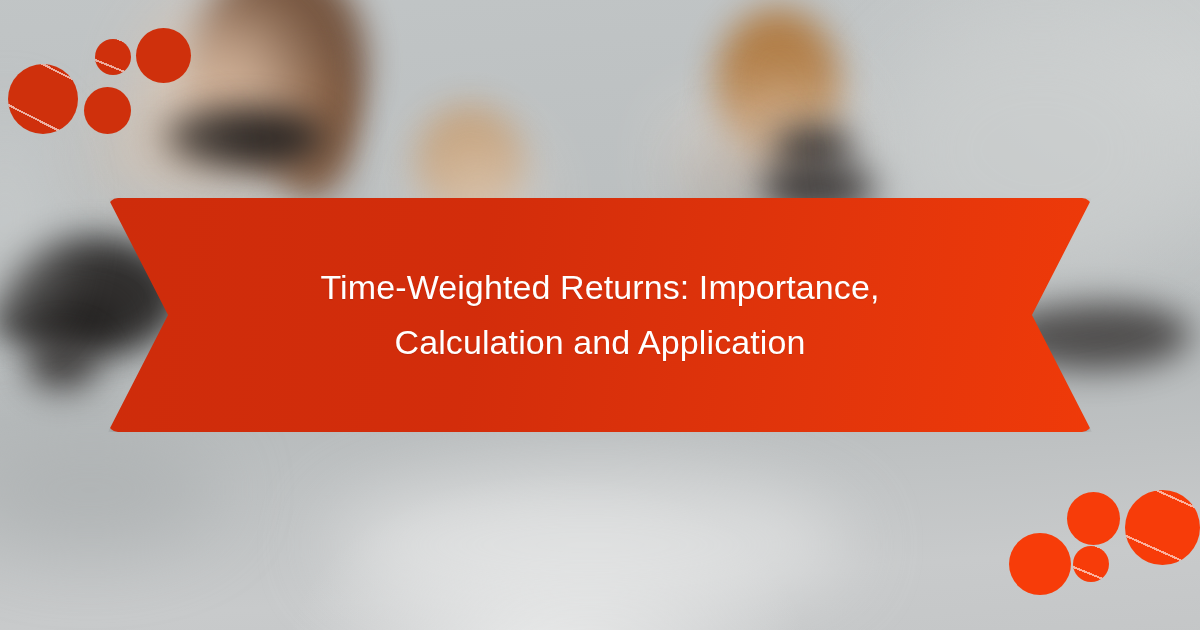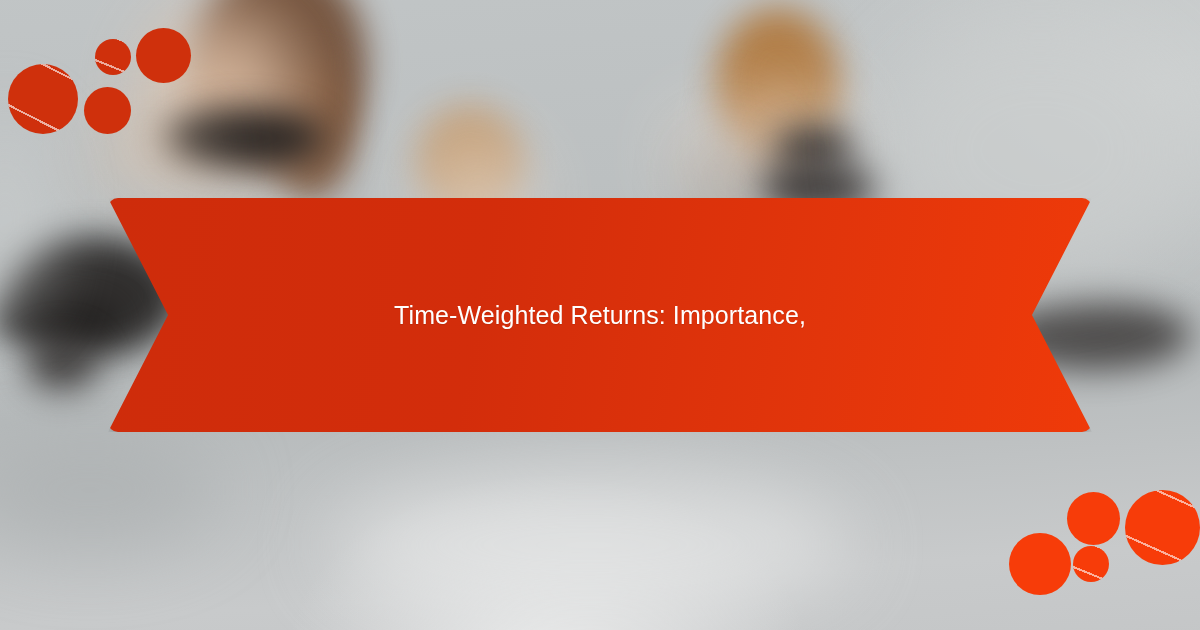--- a/index.html
+++ b/index.html
@@ -65,21 +65,21 @@
     left: 108px;
     top: 198px;
     width: 984px;
     height: 234px;
     display: flex;
     flex-direction: column;
     align-items: center;
     justify-content: center;
     text-align: center;
     color: #ffffff;
-    font-size: 25px;
+    font-size: 34px;
     font-weight: 400;
     line-height: 1.62;
     letter-spacing: 0.1px;
     padding: 0 96px;
     box-sizing: border-box;
     text-shadow: 0 1px 1px rgba(0,0,0,0.10);
   }
   .ribbon-title .tline { display: block; white-space: nowrap; }
 
   
@@ -167,20 +167,21 @@
   <div id="deco-tl">
       <div class="deco striped-dark" style="left: 8px; top: 64px; width: 70px; height: 70px;"></div>
       <div class="deco striped-small" style="left: 95px; top: 39px; width: 36px; height: 36px;"></div>
       <div class="deco plain-dark" style="left: 136px; top: 28px; width: 55px; height: 55px;"></div>
       <div class="deco plain-dark" style="left: 84px; top: 87px; width: 47px; height: 47px;"></div>
     </div>
 
   <div class="ribbon"></div>
   <div class="ribbon-title">
     <span class="tline">Time-Weighted Returns: Importance,</span>
+    <span class="tline">Calculation and Application</span>
   </div>
 
   <div id="deco-br">
       <div class="deco striped-bright" style="left: 1125px; top: 490px; width: 75px; height: 75px;"></div>
       <div class="deco plain-bright" style="left: 1067px; top: 492px; width: 53px; height: 53px;"></div>
       <div class="deco striped-small-bright" style="left: 1073px; top: 546px; width: 36px; height: 36px;"></div>
       <div class="deco plain-bright" style="left: 1009px; top: 533px; width: 62px; height: 62px;"></div>
     </div>
 
 </div>

